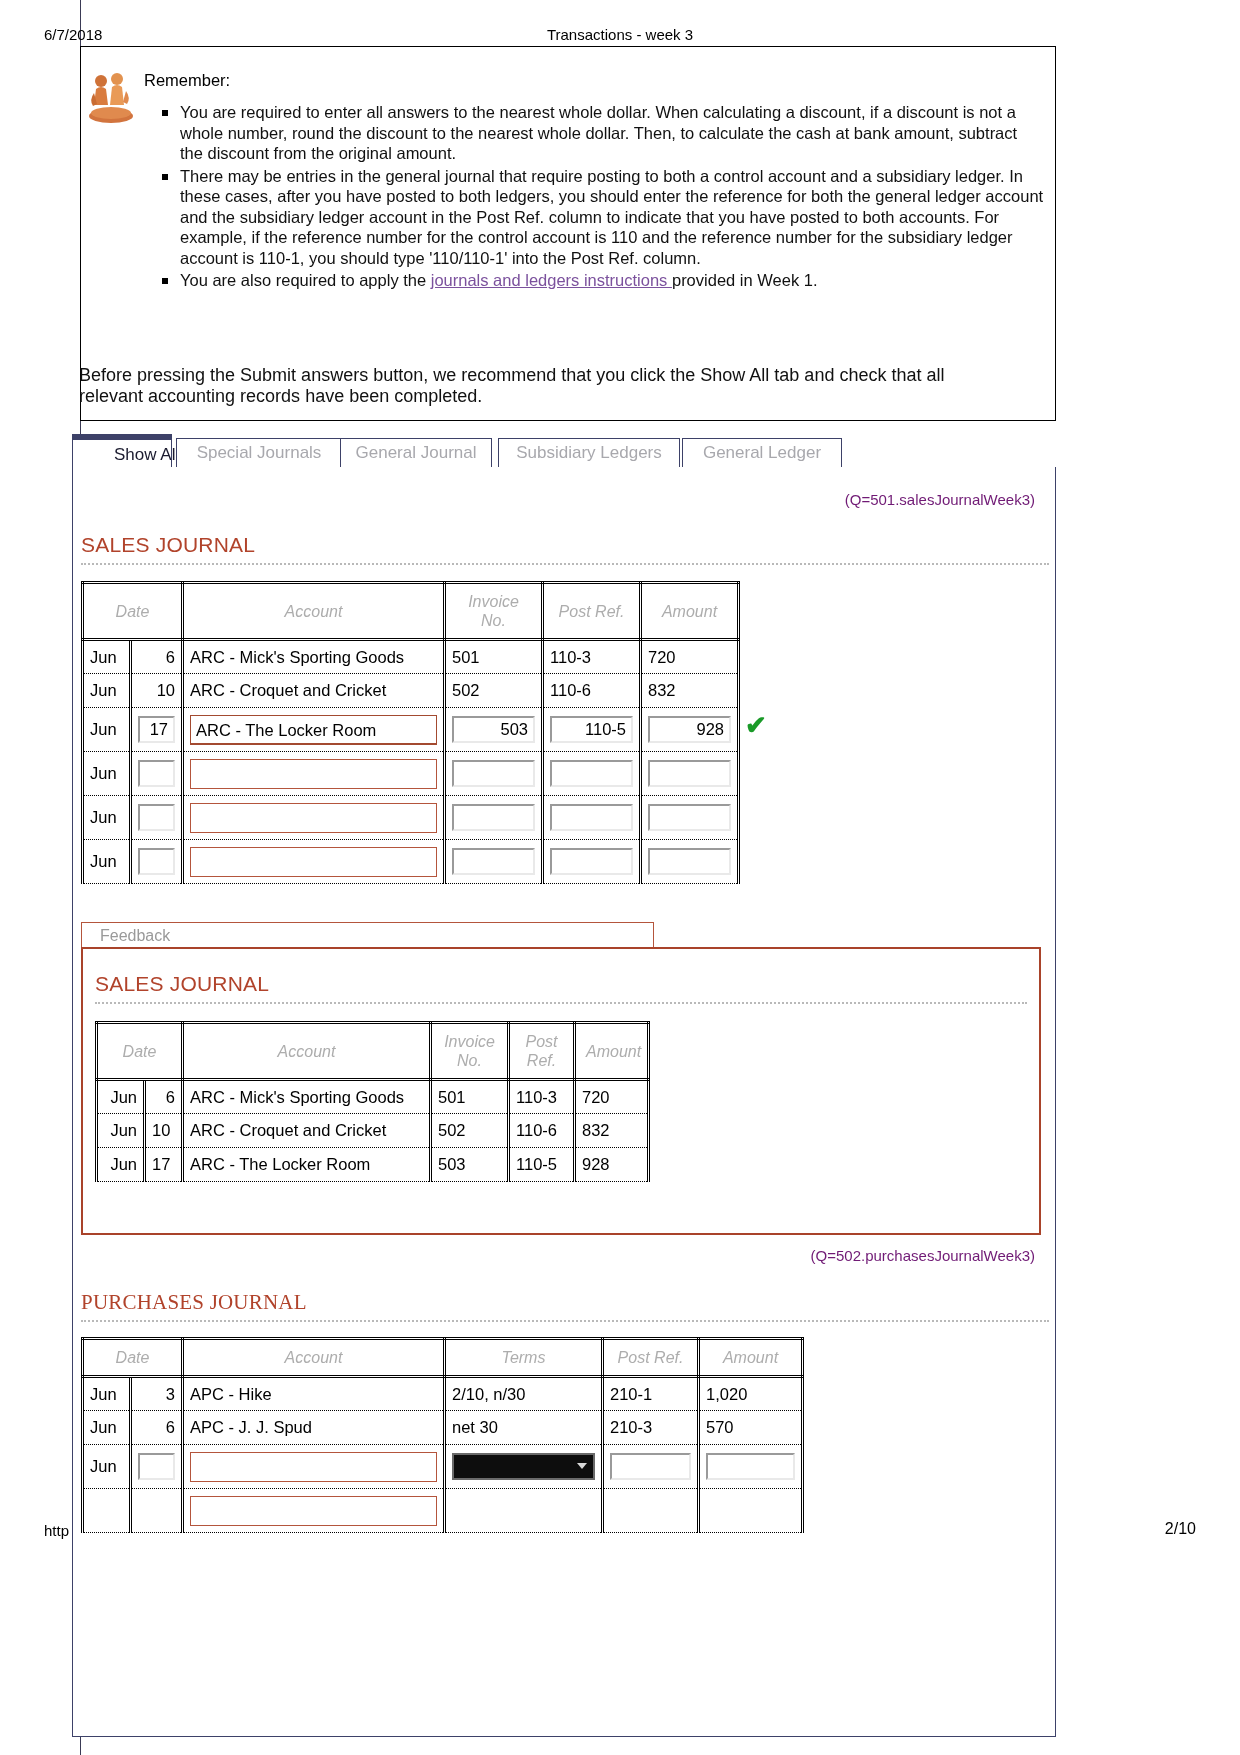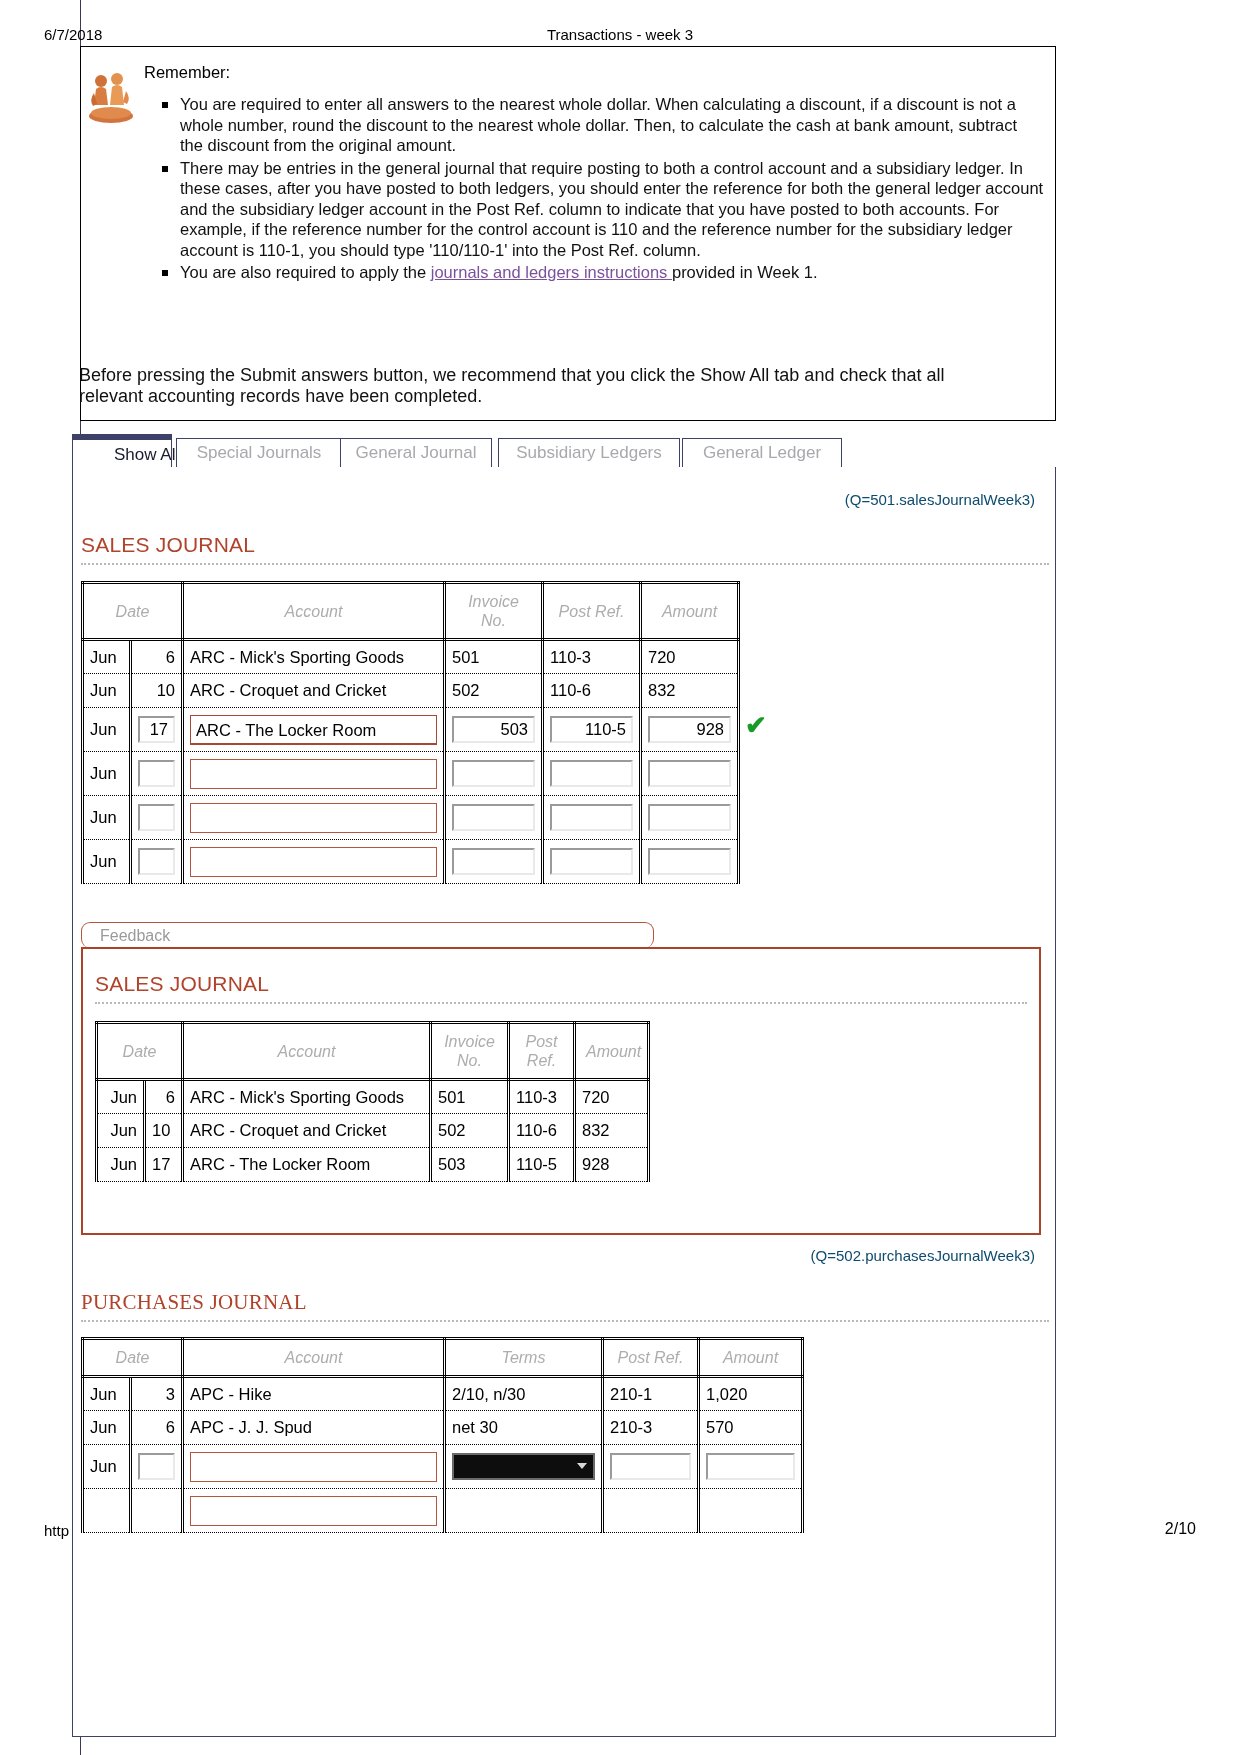--- a/index.html
+++ b/index.html
@@ -29,21 +29,21 @@
     position:absolute; left:80px; top:46px; width:976px; height:375px;
     border:1px solid #000; background:#fff;
   }
   .note-icon {
     position:absolute; left:3px; top:22px; width:54px; height:56px;
   }
   .note-body { position:absolute; left:63px; top:8px; width:900px; }
   .note-p {
     font-size:16.5px; line-height:21px; color:#111; margin:0 0 18px 0;
   }
-  .remember { font-size:16.5px; margin:8px 0 12px 0; }
+  .remember { font-size:16.5px; margin:16px 0 12px 0; }
   ul.rem-list { margin:0 0 16px 0; padding:0 0 0 36px; list-style:none; }
   ul.rem-list > li {
     position:relative; font-size:16.5px; line-height:20.5px; margin-bottom:2px; color:#111;
   }
   ul.rem-list > li:before {
     content:""; position:absolute; left:-18px; top:8px;
     width:6px; height:6px; background:#000;
   }
   .link { color:#7b519d; text-decoration:underline; }
   .closing { font-size:18px; line-height:21px; margin:0; padding-left:0; color:#111; }
@@ -62,21 +62,21 @@
     top:0; height:34px; color:#1b1b2f; border-top:6px solid #3d4168;
     line-height:30px;
   }
 
   
   .panel {
     position:absolute; left:72px; top:467px; width:984px; height:1270px;
     border:1px solid #3d4168; border-top:none; background:#fff;
   }
 
-  .qlabel { position:absolute; right:20px; font-size:15px; color:#0c4a6e; }
+  .qlabel { position:absolute; right:20px; font-size:15px; color:#701a75; }
 
   .jtitle {
     position:absolute; left:8px; font-size:21px; color:#b1432b;
     letter-spacing:.2px; white-space:nowrap;
   }
   .jrule {
     position:absolute; left:8px; height:0;
     border-bottom:2px dotted #b9b9b9;
   }
 
@@ -295,21 +295,21 @@
           </td>
         <td>
             <span class="inp"></span>
           </td>
       </tr>
     </tbody>
   </table>
 
   <div class="tick" style="left:672px;top:243px;">✔</div>
 
-  <div class="fb-tab" style="left:8px;top:455px;width:573px;border-radius:9px;">Feedback</div>
+  <div class="fb-tab" style="left:8px;top:455px;width:573px;">Feedback</div>
   <div class="fb-box" style="left:8px;top:480px;width:960px;height:288px;">
     <div class="jtitle" style="left:12px;top:23px;">SALES JOURNAL</div>
     <div class="jrule" style="left:12px;top:53px;width:932px;"></div>
 
     <table class="journal" style="left:12px;top:72px;width:552px;">
       <colgroup>
           <col style="width:48px">
           <col style="width:38px">
           <col style="width:248px">
           <col style="width:78px">

